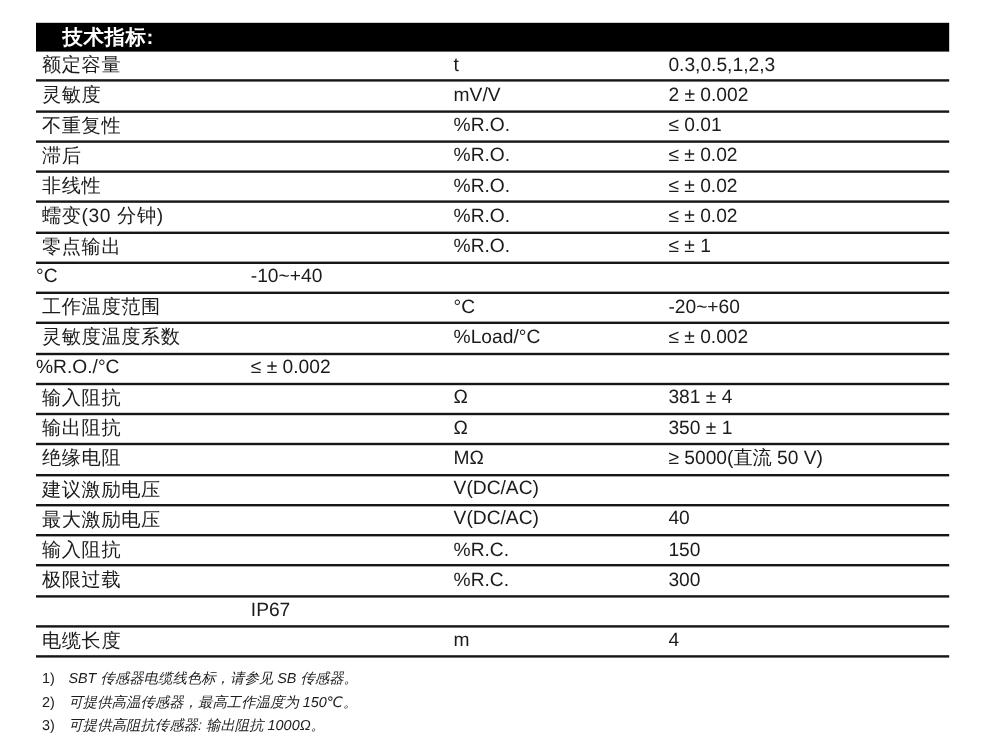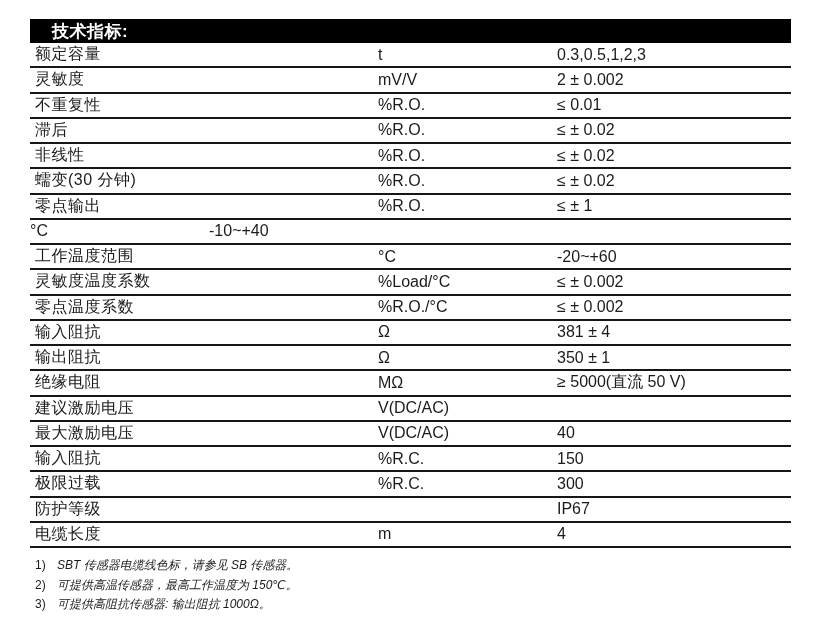--- a/index.html
+++ b/index.html
@@ -129,21 +129,20 @@
     <span class="cell value">-20~+60</span>
   </div>
 
   <div class="row">
     <span class="cell param">灵敏度温度系数</span>
     <span class="cell unit">%Load/°C</span>
     <span class="cell value">≤ ± 0.002</span>
   </div>
 
   <div class="row">
-    <span class="cell param">零点温度系数</span>
     <span class="cell unit">%R.O./°C</span>
     <span class="cell value">≤ ± 0.002</span>
   </div>
 
   <div class="row">
     <span class="cell param">输入阻抗</span>
     <span class="cell unit">Ω</span>
     <span class="cell value">381 ± 4</span>
   </div>
 
@@ -176,21 +175,20 @@
     <span class="cell value">150</span>
   </div>
 
   <div class="row">
     <span class="cell param">极限过载</span>
     <span class="cell unit">%R.C.</span>
     <span class="cell value">300</span>
   </div>
 
   <div class="row">
-    <span class="cell param">防护等级</span>
     <span class="cell unit"></span>
     <span class="cell value">IP67</span>
   </div>
 
   <div class="row">
     <span class="cell param">电缆长度</span>
     <span class="cell unit">m</span>
     <span class="cell value">4</span>
   </div>
 </div>

